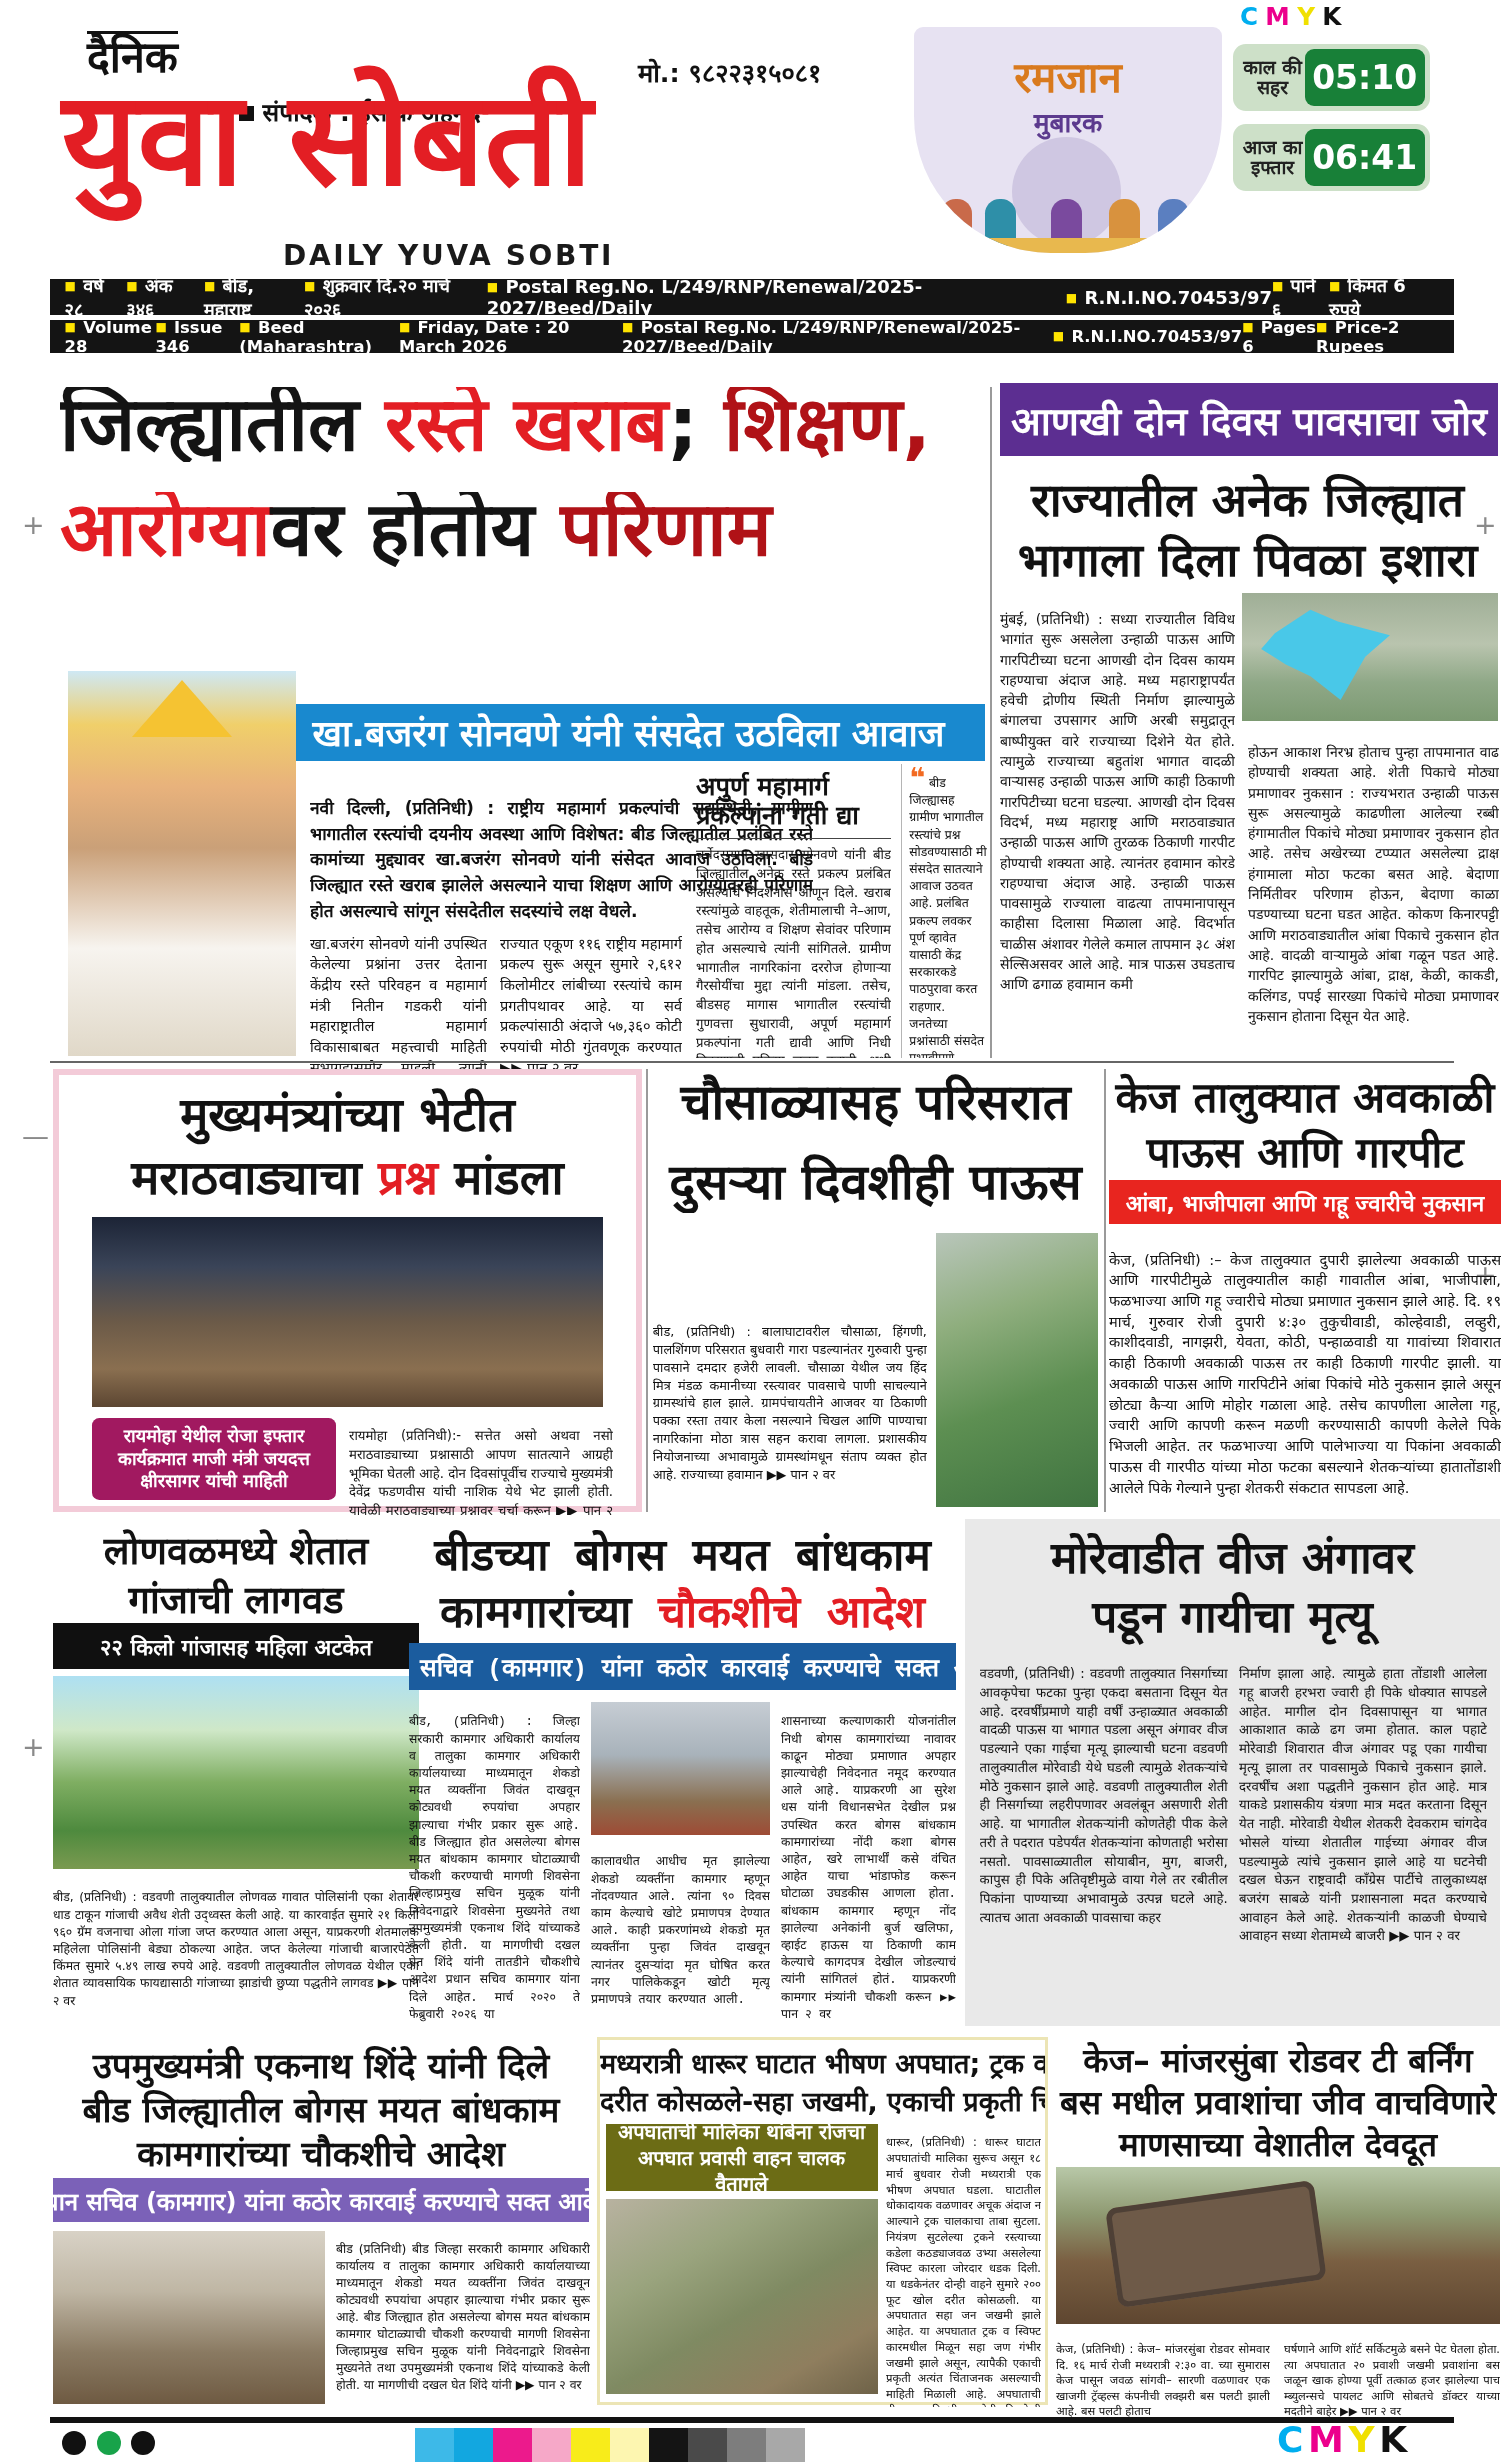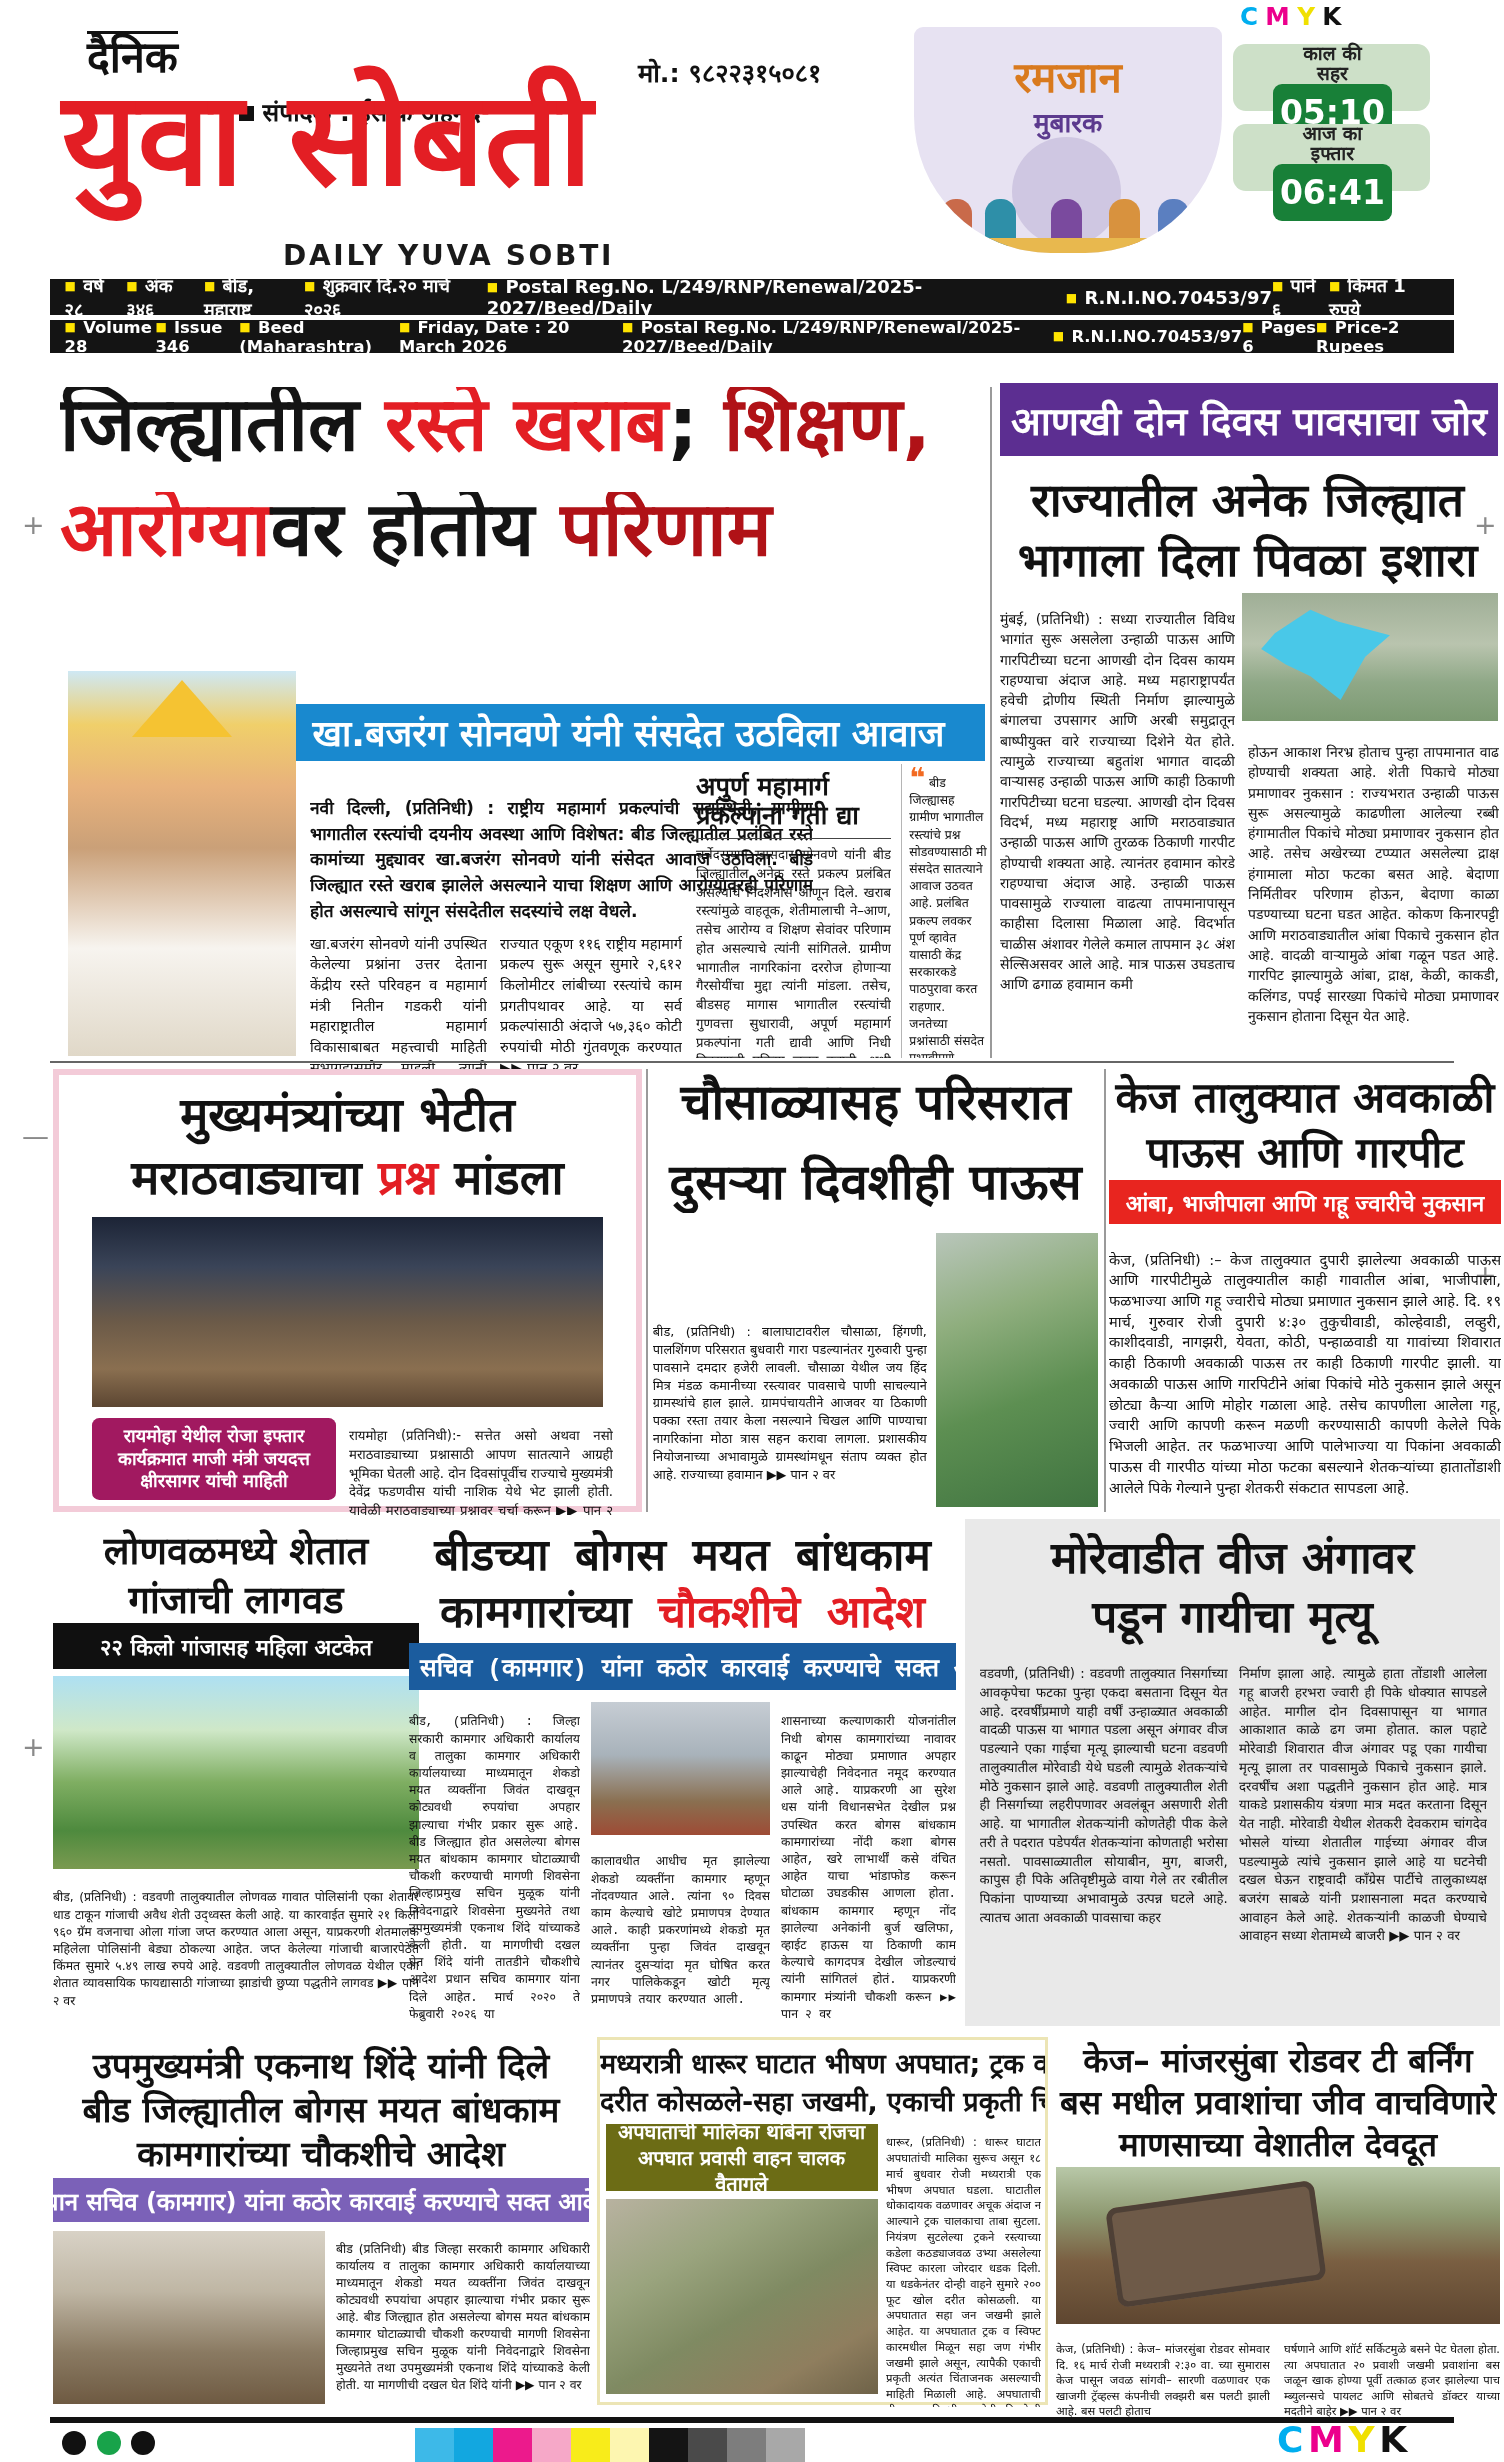--- a/index.html
+++ b/index.html
@@ -32,21 +32,21 @@
   .ramzan-sub{text-align:center;font-size:26.4px;font-weight:800;color:#5c3a8e;}
   .ramzan-art{position:absolute;left:0;bottom:0;width:100%;height:91px;}
   .moon{position:absolute;left:98px;top:-25.5px;width:109px;height:109px;border-radius:50%;background:#cfc7e2;}
   .person{position:absolute;bottom:7.3px;width:31px;height:47px;border-radius:14.6px 14.6px 3.6px 3.6px;}
   .p1{left:27px;background:#c96a4a;} .p2{left:71px;background:#2e8fa8;}
   .p3{left:137px;background:#7a4a9e;} .p4{left:195px;background:#d8923e;}
   .p5{left:244px;background:#5b7fc0;}
   .mat{position:absolute;bottom:0;left:11px;right:11px;height:14.6px;background:#e8b84e;border-radius:7.3px;}
 
   .chip{left:1233px;width:197px;height:67px;background:var(--green_light,#cde0c8);border-radius:12.8px;
-        display:flex;align-items:center;justify-content:space-between;padding:0 5.5px 0 7.3px;flex-direction:column;}
+        display:flex;align-items:center;justify-content:space-between;padding:0 5.5px 0 7.3px;}
   .chip1{top:44px;} .chip2{top:124px;}
   .chip-label{font-size:19px;font-weight:800;color:#222;line-height:1.05;width:86px;text-align:center;}
   .chip-time{background:var(--green,#188038);color:#fff;font-size:33px;font-weight:800;border-radius:9px;padding:9px 7.3px;}
 
   
   .bar{left:50px;width:1404px;background:#141414;color:#fff;display:flex;align-items:center;
        justify-content:space-between;padding:0 14.6px;font-weight:700;}
   .bar1{top:279px;height:36px;font-size:18px;}
   .bar2{top:320px;height:33px;font-size:16.4px;}
   .bar .seg::before{content:"\25A0";color:var(--yellow,#ffe400);margin-right:7.3px;font-size:12px;vertical-align:1.8px;}
@@ -236,21 +236,21 @@
   </header>
 
   <div class="abs bar bar1" data-name="infobar-marathi">
     <span class="seg" data-name="volume-marathi">वर्ष २८</span>
     <span class="seg" data-name="issue-marathi">अंक ३४६</span>
     <span class="seg" data-name="place-marathi">बीड, महाराष्ट्र</span>
     <span class="seg" data-name="date-marathi">शुक्रवार दि.२० मार्च २०२६</span>
     <span class="seg" data-name="postal-reg-marathi">Postal Reg.No. L/249/RNP/Renewal/2025-2027/Beed/Daily</span>
     <span class="seg" data-name="rni-marathi">R.N.I.NO.70453/97</span>
     <span class="seg" data-name="pages-marathi">पाने ६</span>
-    <span class="seg" data-name="price-marathi">किंमत 1 रुपये</span>
+    <span class="seg" data-name="price-marathi">किंमत 6 रुपये</span>
   </div>
   <div class="abs bar bar2" data-name="infobar-english">
     <span class="seg" data-name="volume-english">Volume 28</span>
     <span class="seg" data-name="issue-english">Issue 346</span>
     <span class="seg" data-name="place-english">Beed (Maharashtra)</span>
     <span class="seg" data-name="date-english">Friday, Date : 20 March 2026</span>
     <span class="seg" data-name="postal-reg-english">Postal Reg.No. L/249/RNP/Renewal/2025-2027/Beed/Daily</span>
     <span class="seg" data-name="rni-english">R.N.I.NO.70453/97</span>
     <span class="seg" data-name="pages-english">Pages 6</span>
     <span class="seg" data-name="price-english">Price-2 Rupees</span>

